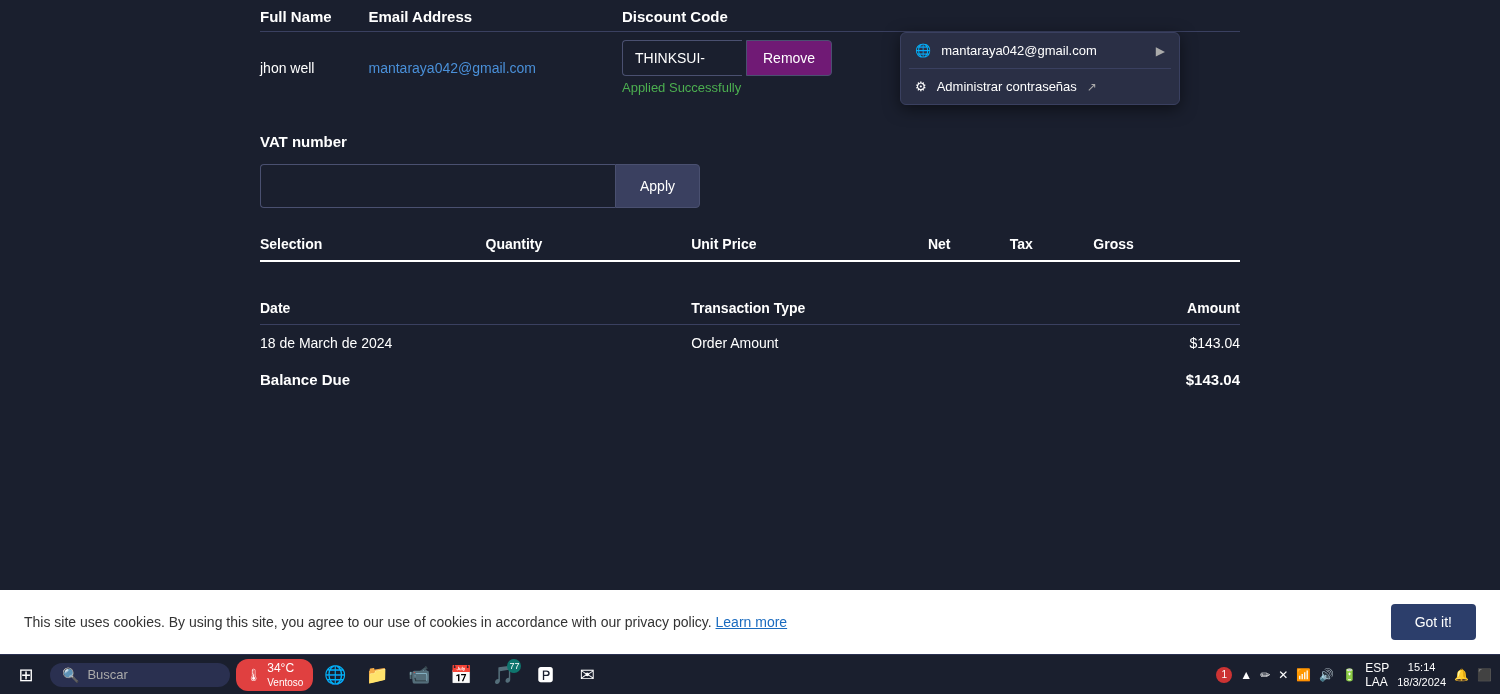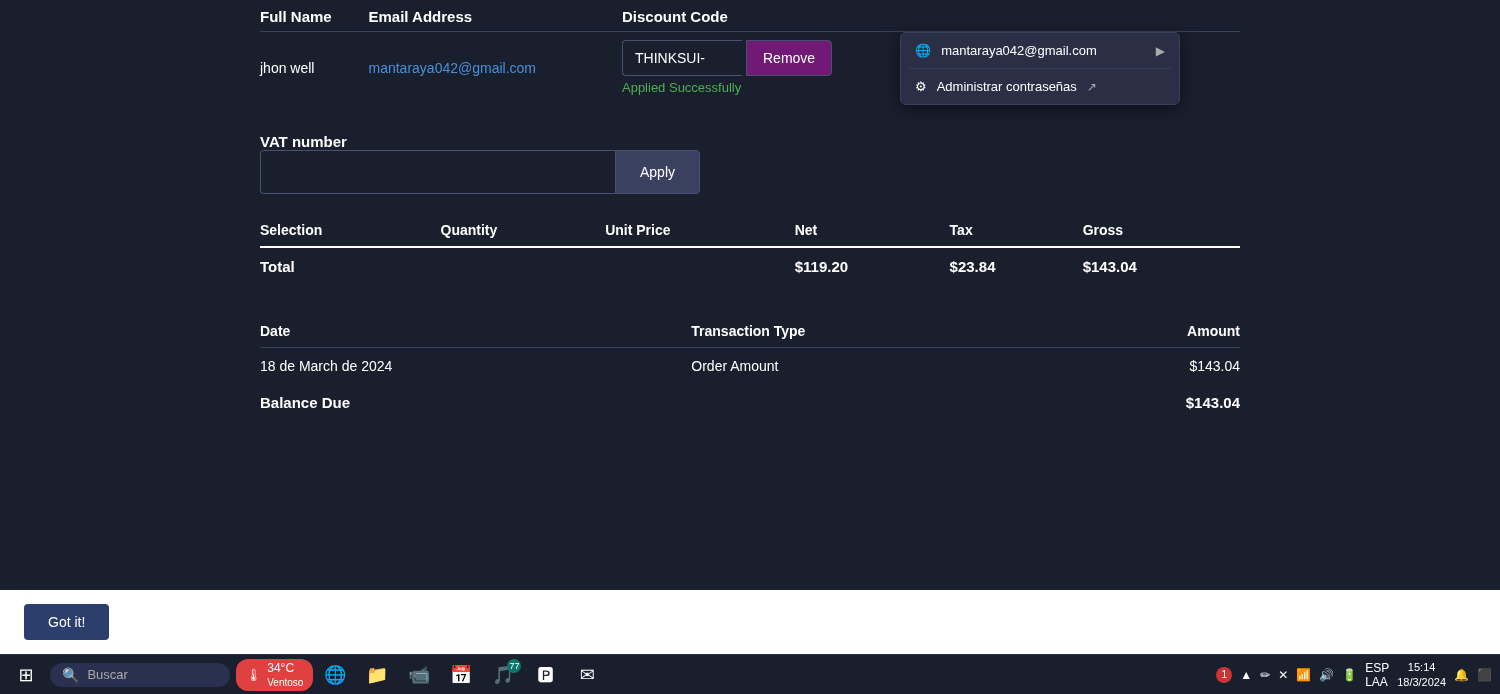--- a/index.html
+++ b/index.html
@@ -116,21 +116,21 @@
 
     
     .vat-section {
       margin-top: 30px;
       margin-bottom: 20px;
     }
     .vat-label {
       font-size: 15px;
       font-weight: bold;
       color: #ffffff;
-      margin-bottom: 0;
+      margin-bottom: 14px;
     }
     .vat-input-wrapper {
       display: flex;
       align-items: center;
       gap: 0;
       width: 440px;
     }
     .vat-input {
       background: #1a1f2e;
       border: 1px solid #4a5070;
@@ -400,28 +400,20 @@
       <tr>
         <th>Selection</th>
         <th>Quantity</th>
         <th>Unit Price</th>
         <th>Net</th>
         <th>Tax</th>
         <th>Gross</th>
       </tr>
     </thead>
     <tbody>
-      <tr class="total-row">
-        <td>Total</td>
-        <td></td>
-        <td></td>
-        <td>$119.20</td>
-        <td>$23.84</td>
-        <td>$143.04</td>
-      </tr>
     </tbody>
   </table>
 
   <table class="transaction-table">
     <thead>
       <tr>
         <th>Date</th>
         <th>Transaction Type</th>
         <th>Amount</th>
       </tr>
@@ -435,20 +427,24 @@
       <tr class="balance-row">
         <td>Balance Due</td>
         <td></td>
         <td>$143.04</td>
       </tr>
     </tbody>
   </table>
 </div>
 
 <div class="cookie-banner">
+  <span class="cookie-banner-text">
+    <span>This site uses cookies. By using this site, you agree to our use of cookies in accordance with our privacy policy.</span>
+    <a class="learn-more-link">Learn more</a>
+  </span>
   <button class="got-it-btn">Got it!</button>
 </div>
 
 <div class="taskbar">
   <div class="taskbar-start">
     <span style="font-size:18px;">⊞</span>
   </div>
 
   <div class="taskbar-search">
     <span class="taskbar-search-icon">🔍</span>

